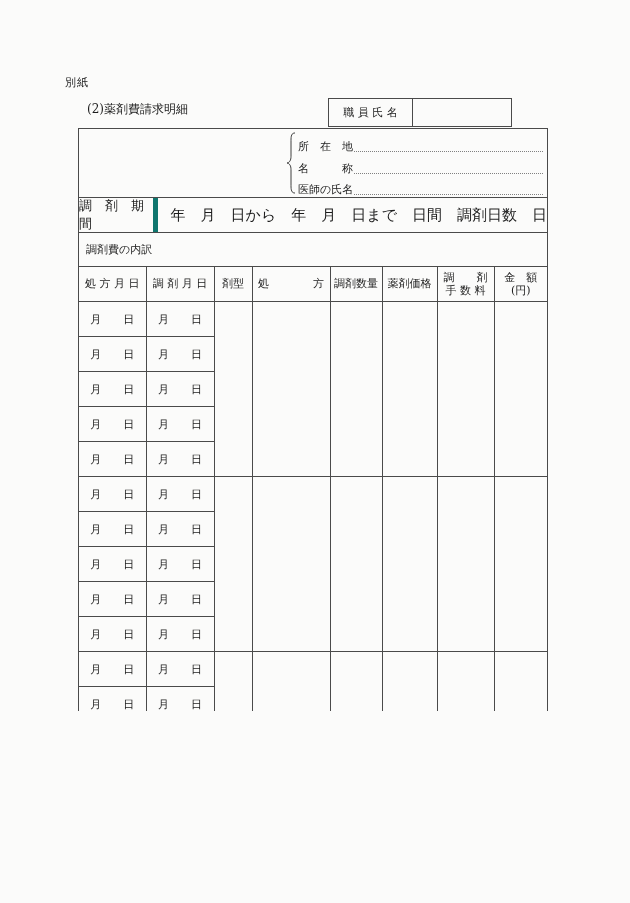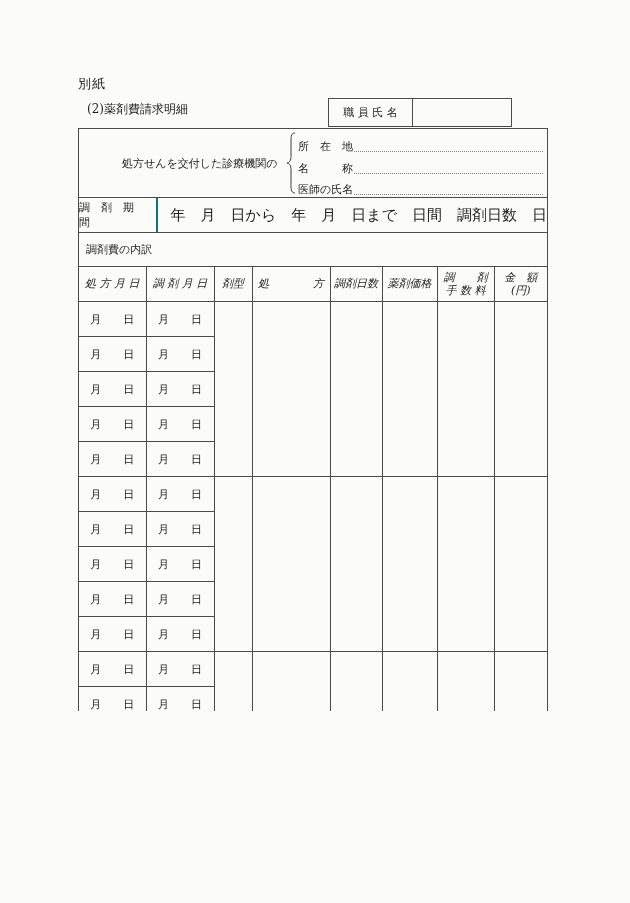--- a/index.html
+++ b/index.html
@@ -5,21 +5,21 @@
   html,body{margin:0;padding:0;}
   body{
     width:630px;height:903px;
     background:#fbfbfa;
     font-family:"DejaVu Serif","Liberation Serif",serif;
     color:#1c1c1c;
     position:relative;
     -webkit-font-smoothing:antialiased;
   }
   .abs{position:absolute;}
-  .attachment-tag{left:78px;top:75px;font-size:13px;letter-spacing:1px;}
+  .attachment-tag{left:65px;top:75px;font-size:11px;letter-spacing:1px;}
   .subtitle{left:87px;top:101px;font-size:12px;}
 
   
   .staff-box{
     left:328px;top:98px;width:184px;height:29px;
     border:1px solid #4a4a4a;display:flex;box-sizing:border-box;
     background:transparent;
   }
   .staff-label{
     width:84px;border-right:1px solid #4a4a4a;
@@ -46,63 +46,62 @@
   }
   .brace{position:absolute;left:207px;top:3px;width:10px;height:62px;}
   .clinic-fields{position:absolute;left:219px;right:4px;top:4px;}
   .field-row{height:21.3px;display:flex;align-items:flex-end;}
   .field-label{font-size:11px;white-space:nowrap;margin-right:1px;line-height:14px;}
   .field-rule{flex:1;border-bottom:1px dotted #808080;margin-bottom:2px;height:0;}
 
   
   .period-row{display:flex;height:34px;border-bottom:1px solid #4a4a4a;box-sizing:content-box;}
   .period-label-cell{
-    width:135px;border-right:2px solid #0f766e;
+    width:135px;border-right:5px solid #0f766e;
     display:flex;align-items:center;justify-content:center;
-    font-size:11px;box-sizing:border-box;
+    font-size:13px;box-sizing:border-box;
   }
   .period-value-cell{flex:1;display:flex;align-items:center;padding-left:13px;font-size:15px;white-space:nowrap;text-align:center;}
 
   
   .breakdown-row{height:33px;border-bottom:1px solid #4a4a4a;display:flex;align-items:center;padding-left:7px;font-size:11px;}
 
   
   table.breakdown{border-collapse:collapse;width:468px;table-layout:fixed;}
   .breakdown th,.breakdown td{
     border:1px solid #4a4a4a;
     font-weight:normal;font-size:11px;
     padding:0;vertical-align:middle;text-align:center;
     overflow:hidden;
   }
   .breakdown th{height:34px;line-height:14px;}
   .breakdown td{height:34px;}
   .breakdown tr>th:first-child,.breakdown tr>td:first-child{border-left:none;}
   .breakdown tr>th:last-child,.breakdown tr>td:last-child{border-right:none;}
-  .breakdown th{border-top:none;font-style:italic;}
+  .breakdown th{border-top:none;}
   .breakdown td.cut{border-bottom:none;}
   .breakdown tr.last-row td{border-bottom:none;}
   .date-cell{white-space:nowrap;}
   .hdr-wide{white-space:nowrap;}
   .hdr-two-line div{line-height:13px;white-space:nowrap;}
 </style>
 </head>
 <body>
 
 <div class="abs attachment-tag">別紙</div>
 <div class="abs subtitle">(2)薬剤費請求明細</div>
 
 <div class="abs staff-box">
   <div class="staff-label">職 員 氏 名</div>
   <div class="staff-value"></div>
 </div>
 
 <div class="abs main-box">
 
   <div class="clinic-section">
-    <div class="clinic-lead">処方せんを交付した診療機関の</div>
     <svg class="brace" viewBox="0 0 10 64" preserveAspectRatio="none">
       <path d="M9,1 C5.5,1 5,4 5,9 L5,25 C5,29.5 3.5,31.5 1,32 C3.5,32.5 5,34.5 5,39 L5,55 C5,60 5.5,63 9,63" fill="none" stroke="#3c3c3c" stroke-width="1"></path>
     </svg>
     <div class="clinic-fields">
       <div class="field-row">
         <span class="field-label">所　在　地</span>
         <span class="field-rule"></span>
       </div>
       <div class="field-row">
         <span class="field-label">名　　　称</span>
@@ -132,21 +131,21 @@
         <col style="width:55px">
         <col style="width:57px">
         <col style="width:53px">
     </colgroup>
     <thead>
       <tr>
         <th class="hdr-wide">処 方 月 日</th>
         <th class="hdr-wide">調 剤 月 日</th>
         <th>剤型</th>
         <th class="hdr-wide">処　　　　方</th>
-        <th>調剤日数</th>
+        <th>調剤数量</th>
         <th>薬剤価格</th>
         <th class="hdr-two-line">
           <div>調　　剤</div>
           <div>手 数 料</div>
         </th>
         <th class="hdr-two-line">
           <div>金　額</div>
           <div>(円)</div>
         </th>
       </tr>

